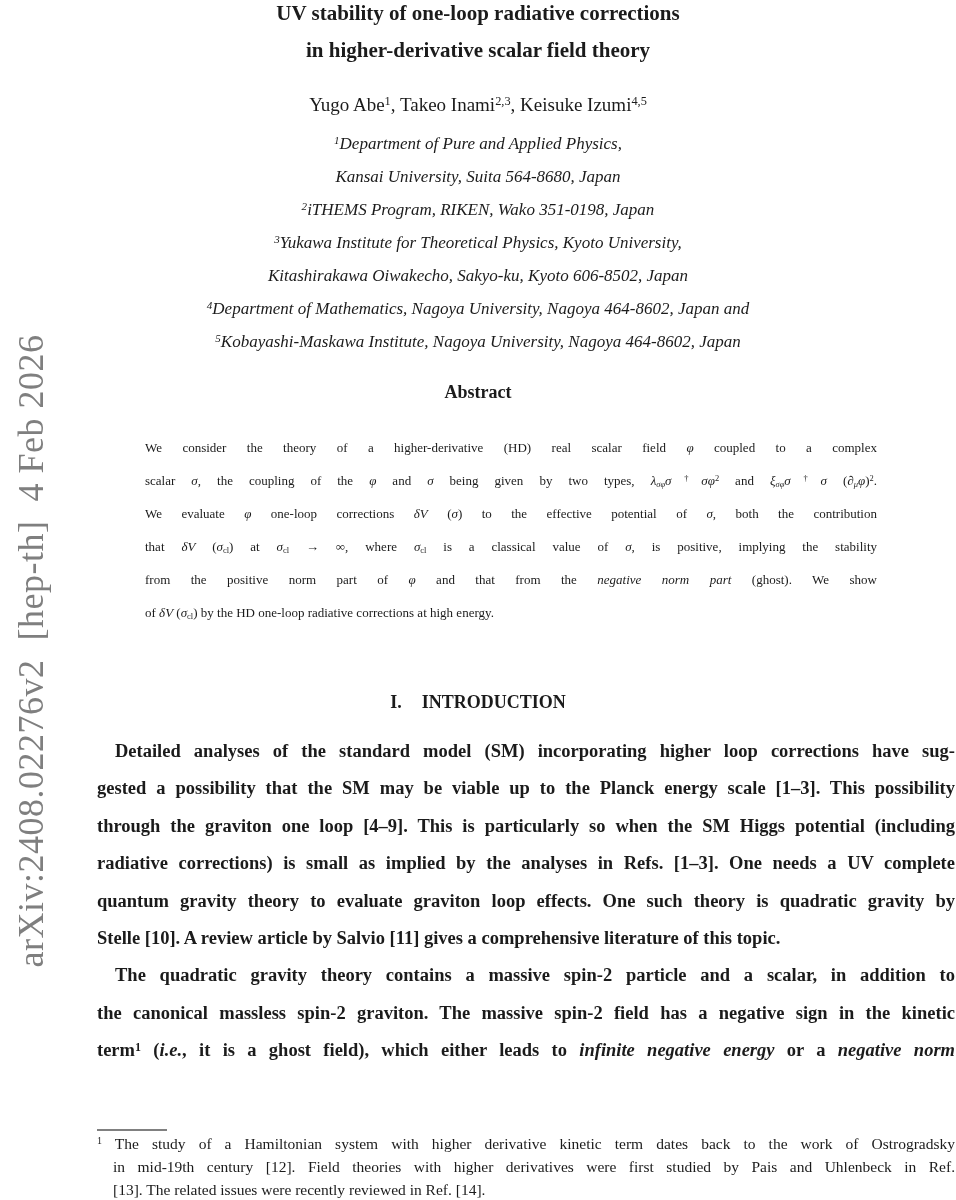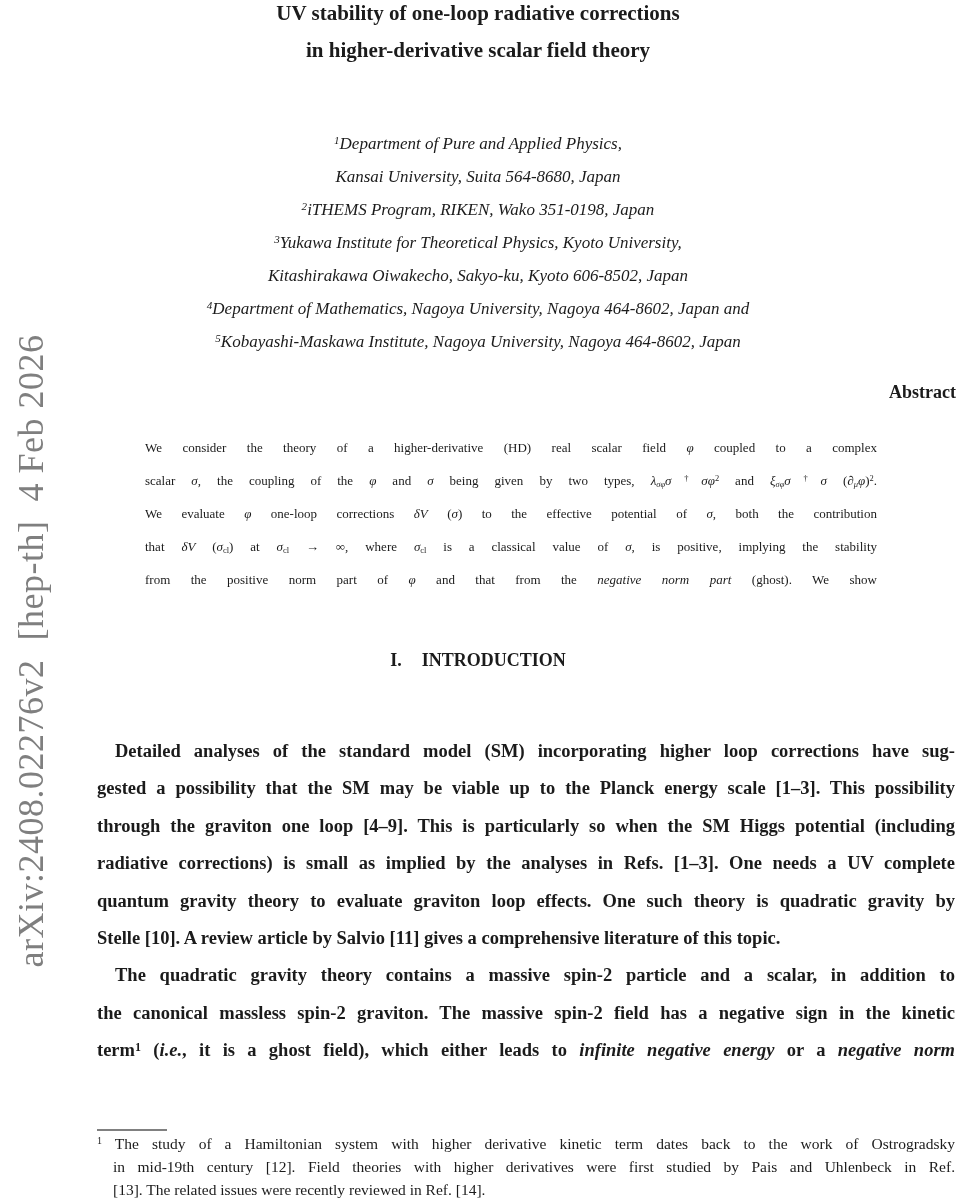--- a/index.html
+++ b/index.html
@@ -20,28 +20,28 @@
   .authors {
     position:absolute; top:94px; left:0; width:100%;
     text-align:center; font-size:19px;
   }
   .affiliations {
     position:absolute; top:127px; left:0; width:100%;
     text-align:center; font-style:italic; font-size:17px; line-height:33px;
   }
   .abstract-heading {
     position:absolute; top:382px; left:0; width:100%;
-    text-align:right; font-weight:bold; font-size:18px;
+    text-align:center; font-weight:bold; font-size:18px;
   }
   .abstract {
     position:absolute; top:431px; left:145px; width:732px;
     font-size:13px; line-height:33px;
   }
   .section-heading {
-    position:absolute; top:650px; left:0; width:100%;
+    position:absolute; top:692px; left:0; width:100%;
     text-align:center; font-weight:bold; font-size:18px;
   }
   .secnum { margin-right:20px; }
   .body-text {
     position:absolute; top:733px; left:97px; width:858px;
     font-size:18.5px; line-height:37.4px;font-weight:bold;
   }
   .footnote-rule {
     position:absolute; top:1129px; left:97px; width:70px; height:2px;
     background:#808080;
@@ -62,39 +62,41 @@
 
 <div class="page">
 
   <div class="arxiv-stamp" style="color: rgb(127, 127, 127);">arXiv:2408.02276v2  [hep-th]  4 Feb 2026</div>
 
   <div class="title-block">
     <div>UV stability of one-loop radiative corrections</div>
     <div>in higher-derivative scalar field theory</div>
   </div>
 
+  <div class="authors">Yugo Abe<sup>1</sup>, Takeo Inami<sup>2,3</sup>, Keisuke Izumi<sup>4,5</sup></div>
 
   <div class="affiliations">
     <div><sup>1</sup>Department of Pure and Applied Physics,</div>
     <div>Kansai University, Suita 564-8680, Japan</div>
     <div><sup>2</sup>iTHEMS Program, RIKEN, Wako 351-0198, Japan</div>
     <div><sup>3</sup>Yukawa Institute for Theoretical Physics, Kyoto University,</div>
     <div>Kitashirakawa Oiwakecho, Sakyo-ku, Kyoto 606-8502, Japan</div>
     <div><sup>4</sup>Department of Mathematics, Nagoya University, Nagoya 464-8602, Japan and</div>
     <div><sup>5</sup>Kobayashi-Maskawa Institute, Nagoya University, Nagoya 464-8602, Japan</div>
   </div>
 
   <div class="abstract-heading">Abstract</div>
 
   <div class="abstract">
     <div class="jl">We consider the theory of a higher-derivative (HD) real scalar field <i>φ</i> coupled to a complex</div>
     <div class="jl">scalar <i>σ</i>, the coupling of the <i>φ</i> and <i>σ</i> being given by two types, <i>λ<sub>σφ</sub>σ</i><sup>†</sup><i>σφ</i><sup>2</sup> and <i>ξ<sub>σφ</sub>σ</i><sup>†</sup><i>σ</i> (<i>∂<sub>μ</sub>φ</i>)<sup>2</sup>.</div>
     <div class="jl">We evaluate <i>φ</i> one-loop corrections <i>δV</i> (<i>σ</i>) to the effective potential of <i>σ</i>, both the contribution</div>
     <div class="jl">that <i>δV</i> (<i>σ</i><sub>cl</sub>) at <i>σ</i><sub>cl</sub> → ∞, where <i>σ</i><sub>cl</sub> is a classical value of <i>σ</i>, is positive, implying the stability</div>
     <div class="jl">from the positive norm part of <i>φ</i> and that from the <i>negative norm part</i> (ghost). We show</div>
+    <div class="ll">of <i>δV</i> (<i>σ</i><sub>cl</sub>) by the HD one-loop radiative corrections at high energy.</div>
   </div>
 
   <div class="section-heading">
     <span class="secnum">I.</span><span>INTRODUCTION</span>
   </div>
 
   <div class="body-text">
     <div class="jl indent">Detailed analyses of the standard model (SM) incorporating higher loop corrections have sug-</div>
     <div class="jl">gested a possibility that the SM may be viable up to the Planck energy scale [1–3]. This possibility</div>
     <div class="jl">through the graviton one loop [4–9]. This is particularly so when the SM Higgs potential (including</div>

